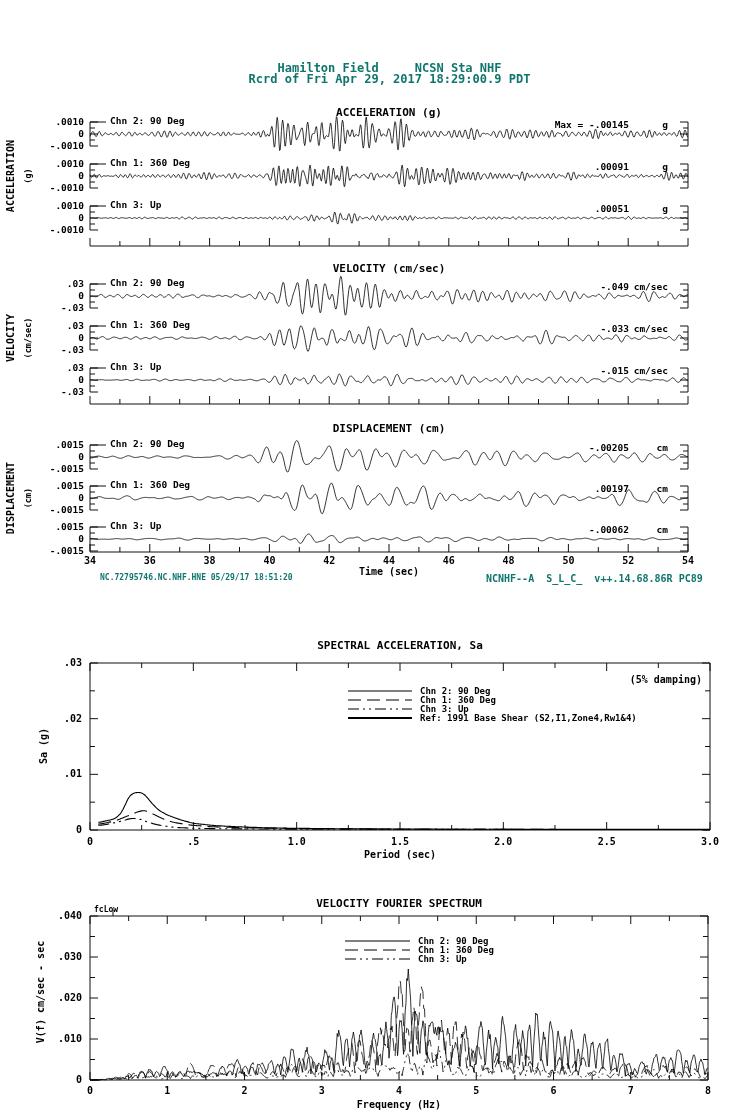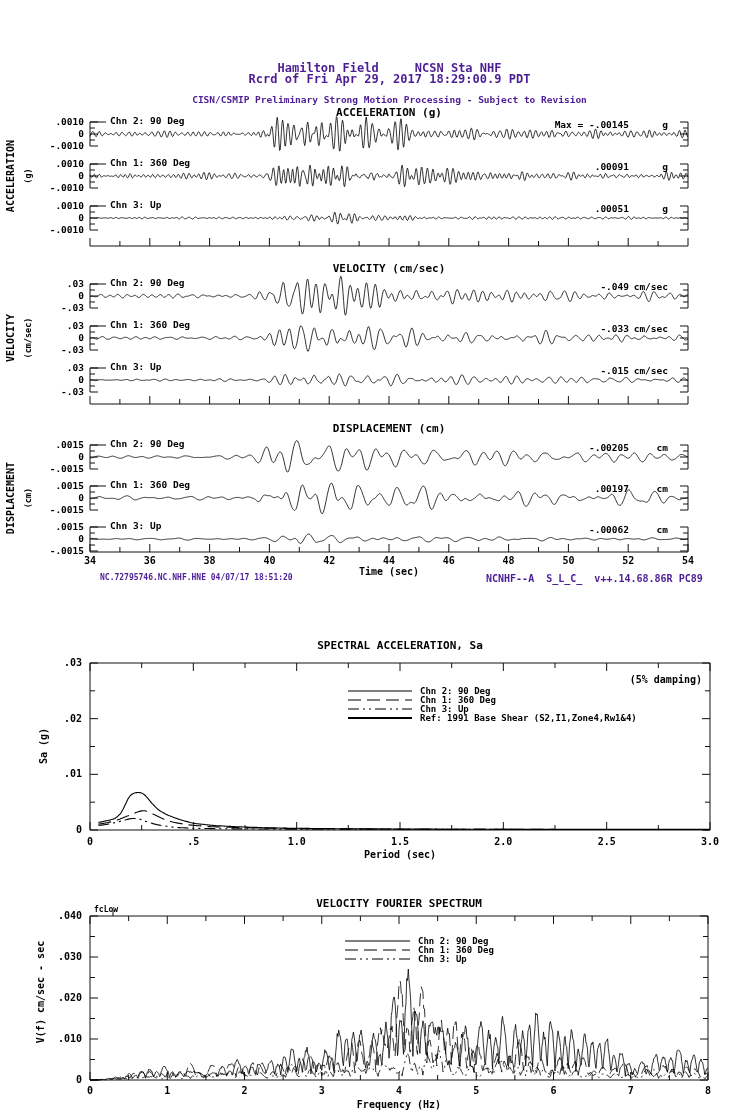--- a/index.html
+++ b/index.html
@@ -1,30 +1,29 @@
 <!DOCTYPE html>
 <html><head>
 <meta charset="utf-8">
 <style>
   html,body{margin:0;padding:0;background:#fff;}
   .page{position:relative;width:739px;height:1115px;background:#ffffff;overflow:hidden;
-        font-family:"DejaVu Sans Mono",monospace;color:#4c1d95;}
+        font-family:"DejaVu Sans Mono",monospace;color:#0f766e;}
   .abs{position:absolute;white-space:pre;font-weight:bold;line-height:1;}
   .center{text-align:center;}
   svg{position:absolute;left:0;top:0;}
   svg text{font-family:"DejaVu Sans Mono",monospace;font-weight:bold;fill:#000;}
 </style>
 </head>
 <body>
 
 <div class="page">
 
   <div class="abs center" style="left:40px;top:62px;width:699px;font-size:12px">Hamilton Field     NCSN Sta NHF</div>
   <div class="abs center" style="left:40px;top:73px;width:699px;font-size:12px">Rcrd of Fri Apr 29, 2017 18:29:00.9 PDT</div>
-  <div class="abs center" style="left:40px;top:95px;width:699px;font-size:9.5px">CISN/CSMIP Preliminary Strong Motion Processing - Subject to Revision</div>
 
   <svg id="plot-canvas" width="739" height="1115" viewBox="0 0 739 1115">
       <text x="389" y="116" font-size="11px" text-anchor="middle">ACCELERATION (g)</text>
       <text x="14" y="176" font-size="10px" text-anchor="middle" transform="rotate(-90 14 176)">ACCELERATION</text>
       <text x="31" y="176" font-size="8.5px" text-anchor="middle" transform="rotate(-90 31 176)">(g)</text>
       <line x1="90" y1="122" x2="90" y2="146" stroke="#111" stroke-width="1"></line>
       <line x1="90" y1="122" x2="98" y2="122" stroke="#111" stroke-width="1"></line>
       <line x1="90" y1="128" x2="95" y2="128" stroke="#111" stroke-width="1"></line>
       <line x1="90" y1="134" x2="98" y2="134" stroke="#111" stroke-width="1"></line>
       <line x1="90" y1="140" x2="95" y2="140" stroke="#111" stroke-width="1"></line>
@@ -436,16 +435,16 @@
       <text x="418" y="944" font-size="9px" text-anchor="start">Chn 2: 90 Deg</text>
       <line x1="345" y1="950" x2="410" y2="950" stroke="#000" stroke-width="1" stroke-dasharray="13,6"></line>
       <text x="418" y="953" font-size="9px" text-anchor="start">Chn 1: 360 Deg</text>
       <line x1="345" y1="959" x2="410" y2="959" stroke="#000" stroke-width="1" stroke-dasharray="11,4,2,4,2,4"></line>
       <text x="418" y="962" font-size="9px" text-anchor="start">Chn 3: Up</text>
       <polyline points="90.0,1080.0 90.8,1080.0 91.5,1080.0 92.3,1080.0 93.1,1080.0 93.9,1079.9 94.6,1079.9 95.4,1079.9 96.2,1079.8 97.0,1079.8 97.7,1079.9 98.5,1079.9 99.3,1079.8 100.0,1079.6 100.8,1079.5 101.6,1079.5 102.4,1079.3 103.1,1079.5 103.9,1079.6 104.7,1079.7 105.5,1079.5 106.2,1079.2 107.0,1078.8 107.8,1078.7 108.5,1078.4 109.3,1078.4 110.1,1078.5 110.9,1078.8 111.6,1079.2 112.4,1079.3 113.2,1078.7 113.9,1078.2 114.7,1077.5 115.5,1077.2 116.3,1077.3 117.0,1077.5 117.8,1077.7 118.6,1078.2 119.4,1078.7 120.1,1079.0 120.9,1078.1 121.7,1077.9 122.4,1077.6 123.2,1077.5 124.0,1078.1 124.8,1078.8 125.5,1077.3 126.3,1076.6 127.1,1075.6 127.9,1074.5 128.6,1073.6 129.4,1073.6 130.2,1074.4 130.9,1074.9 131.7,1076.6 132.5,1077.9 133.3,1077.6 134.0,1076.2 134.8,1075.7 135.6,1075.5 136.3,1075.2 137.1,1076.4 137.9,1078.1 138.7,1076.9 139.4,1074.5 140.2,1073.7 141.0,1072.1 141.8,1072.4 142.5,1072.0 143.3,1072.2 144.1,1073.8 144.8,1075.1 145.6,1078.2 146.4,1075.1 147.2,1072.4 147.9,1072.0 148.7,1069.2 149.5,1070.0 150.3,1069.6 151.0,1071.3 151.8,1071.2 152.6,1073.7 153.3,1076.6 154.1,1076.1 154.9,1074.1 155.7,1072.1 156.4,1071.5 157.2,1072.1 158.0,1072.7 158.8,1073.4 159.5,1076.5 160.3,1076.0 161.1,1072.0 161.8,1070.4 162.6,1067.7 163.4,1066.6 164.2,1066.8 164.9,1066.2 165.7,1068.3 166.5,1069.4 167.3,1071.0 168.0,1072.0 168.8,1074.8 169.6,1076.8 170.3,1074.8 171.1,1072.9 171.9,1072.3 172.7,1071.7 173.4,1073.1 174.2,1073.7 175.0,1074.8 175.7,1077.2 176.5,1075.7 177.3,1074.4 178.1,1073.2 178.8,1072.1 179.6,1071.6 180.4,1072.8 181.2,1072.8 181.9,1074.1 182.7,1075.4 183.5,1076.6 184.2,1075.1 185.0,1074.5 185.8,1073.7 186.6,1072.0 187.3,1071.7 188.1,1071.3 188.9,1071.1 189.7,1072.5 190.4,1071.6 191.2,1072.5 192.0,1071.8 192.7,1072.5 193.5,1071.4 194.3,1071.3 195.1,1072.8 195.8,1072.1 196.6,1072.7 197.4,1072.8 198.2,1072.0 198.9,1073.1 199.7,1073.1 200.5,1073.2 201.2,1073.8 202.0,1074.0 202.8,1075.0 203.6,1075.4 204.3,1076.1 205.1,1076.6 205.9,1077.1 206.6,1076.7 207.4,1076.8 208.2,1075.8 209.0,1075.5 209.7,1074.9 210.5,1073.8 211.3,1073.8 212.1,1073.2 212.8,1072.5 213.6,1072.9 214.4,1073.1 215.1,1073.0 215.9,1074.1 216.7,1076.4 217.5,1075.5 218.2,1074.1 219.0,1071.6 219.8,1069.2 220.6,1067.9 221.3,1068.4 222.1,1066.0 222.9,1067.1 223.6,1067.2 224.4,1068.6 225.2,1071.6 226.0,1073.0 226.7,1076.1 227.5,1074.0 228.3,1072.0 229.1,1071.1 229.8,1070.9 230.6,1071.2 231.4,1072.4 232.1,1075.1 232.9,1073.9 233.7,1069.4 234.5,1067.3 235.2,1062.9 236.0,1062.4 236.8,1059.9 237.5,1059.5 238.3,1061.6 239.1,1064.1 239.9,1064.5 240.6,1068.4 241.4,1073.6 242.2,1073.4 243.0,1068.7 243.7,1067.9 244.5,1066.6 245.3,1065.9 246.0,1066.8 246.8,1068.0 247.6,1069.2 248.4,1073.7 249.1,1074.3 249.9,1070.1 250.7,1068.3 251.5,1067.1 252.2,1067.4 253.0,1067.4 253.8,1070.6 254.5,1072.6 255.3,1074.0 256.1,1070.5 256.9,1068.8 257.6,1064.3 258.4,1064.7 259.2,1064.6 260.0,1064.5 260.7,1066.7 261.5,1067.6 262.3,1069.5 263.0,1071.4 263.8,1072.2 264.6,1073.4 265.4,1073.5 266.1,1071.5 266.9,1070.1 267.7,1068.9 268.4,1064.2 269.2,1063.5 270.0,1062.3 270.8,1061.7 271.5,1060.5 272.3,1062.4 273.1,1065.3 273.9,1070.4 274.6,1074.0 275.4,1072.0 276.2,1066.6 276.9,1066.7 277.7,1064.0 278.5,1064.8 279.3,1066.2 280.0,1070.5 280.8,1075.0 281.6,1068.3 282.4,1064.8 283.1,1058.9 283.9,1056.7 284.7,1057.0 285.4,1058.0 286.2,1061.8 287.0,1066.4 287.8,1072.5 288.5,1068.4 289.3,1063.1 290.1,1057.1 290.9,1050.0 291.6,1048.8 292.4,1050.1 293.2,1049.7 293.9,1054.6 294.7,1060.1 295.5,1065.4 296.3,1072.0 297.0,1070.1 297.8,1063.9 298.6,1059.3 299.3,1058.1 300.1,1061.9 300.9,1063.7 301.7,1068.5 302.4,1071.9 303.2,1065.3 304.0,1057.8 304.8,1056.3 305.5,1050.6 306.3,1051.7 307.1,1047.2 307.8,1054.1 308.6,1054.5 309.4,1058.9 310.2,1065.6 310.9,1073.9 311.7,1068.3 312.5,1062.2 313.3,1061.5 314.0,1062.0 314.8,1063.8 315.6,1067.8 316.3,1072.0 317.1,1069.4 317.9,1065.3 318.7,1063.0 319.4,1063.7 320.2,1064.4 321.0,1067.8 321.8,1070.4 322.5,1064.0 323.3,1059.2 324.1,1055.7 324.8,1049.7 325.6,1052.5 326.4,1051.7 327.2,1055.0 327.9,1058.5 328.7,1065.3 329.5,1070.1 330.2,1063.0 331.0,1061.0 331.8,1057.7 332.6,1059.3 333.3,1063.2 334.1,1070.7 334.9,1063.3 335.7,1052.8 336.4,1045.6 337.2,1033.5 338.0,1036.6 338.7,1030.1 339.5,1034.5 340.3,1036.5 341.1,1042.4 341.8,1050.8 342.6,1060.9 343.4,1065.7 344.2,1056.1 344.9,1044.1 345.7,1039.7 346.5,1039.2 347.2,1039.1 348.0,1046.7 348.8,1056.5 349.6,1066.8 350.3,1058.1 351.1,1051.3 351.9,1039.0 352.6,1036.9 353.4,1032.0 354.2,1036.7 355.0,1043.6 355.7,1049.9 356.5,1061.7 357.3,1060.7 358.1,1048.5 358.8,1044.2 359.6,1034.8 360.4,1034.3 361.1,1030.0 361.9,1035.6 362.7,1042.3 363.5,1047.3 364.2,1055.6 365.0,1064.1 365.8,1068.2 366.6,1062.2 367.3,1061.1 368.1,1063.1 368.9,1065.4 369.6,1065.1 370.4,1057.7 371.2,1052.0 372.0,1041.4 372.7,1038.1 373.5,1033.1 374.3,1038.6 375.1,1039.4 375.8,1042.8 376.6,1049.5 377.4,1058.0 378.1,1065.3 378.9,1056.4 379.7,1054.9 380.5,1054.2 381.2,1061.4 382.0,1064.9 382.8,1052.4 383.6,1046.4 384.3,1039.7 385.1,1030.7 385.9,1021.9 386.6,1028.5 387.4,1035.7 388.2,1041.1 389.0,1058.2 389.7,1049.9 390.5,1038.1 391.3,1015.3 392.0,1011.5 392.8,1002.5 393.6,997.4 394.4,997.1 395.1,1003.9 395.9,1015.9 396.7,1037.1 397.5,1055.7 398.2,1049.3 399.0,1029.8 399.8,1020.4 400.5,1021.6 401.3,1020.6 402.1,1029.1 402.9,1046.4 403.6,1054.3 404.4,1032.4 405.2,1011.0 406.0,1002.8 406.7,978.6 407.5,980.5 408.3,969.0 409.0,980.0 409.8,988.6 410.6,999.0 411.4,1020.9 412.1,1034.5 412.9,1056.4 413.7,1033.7 414.4,1022.7 415.2,1011.2 416.0,1014.5 416.8,1014.6 417.5,1020.7 418.3,1036.4 419.1,1047.8 419.9,1053.4 420.6,1040.1 421.4,1029.3 422.2,1027.4 422.9,1020.8 423.7,1023.0 424.5,1035.1 425.3,1043.0 426.0,1054.5 426.8,1054.3 427.6,1043.1 428.4,1032.2 429.1,1025.0 429.9,1026.3 430.7,1023.1 431.4,1022.8 432.2,1021.8 433.0,1023.3 433.8,1032.7 434.5,1033.7 435.3,1027.3 436.1,1032.7 436.9,1035.3 437.6,1027.5 438.4,1026.7 439.2,1033.8 439.9,1027.3 440.7,1031.6 441.5,1031.6 442.3,1031.3 443.0,1030.7 443.8,1038.4 444.6,1045.4 445.4,1047.2 446.1,1057.2 446.9,1060.9 447.7,1065.1 448.4,1062.1 449.2,1060.5 450.0,1064.5 450.8,1062.8 451.5,1058.1 452.3,1054.0 453.1,1050.1 453.8,1048.5 454.6,1047.7 455.4,1042.3 456.2,1044.6 456.9,1045.8 457.7,1050.1 458.5,1055.1 459.3,1061.0 460.0,1066.6 460.8,1054.8 461.6,1050.5 462.3,1040.4 463.1,1035.6 463.9,1034.2 464.7,1032.8 465.4,1025.8 466.2,1028.4 467.0,1038.6 467.8,1037.9 468.5,1050.2 469.3,1054.2 470.1,1066.4 470.8,1060.7 471.6,1053.1 472.4,1052.5 473.2,1050.6 473.9,1053.0 474.7,1054.2 475.5,1064.9 476.3,1063.9 477.0,1053.1 477.8,1041.1 478.6,1034.1 479.3,1027.0 480.1,1027.0 480.9,1021.5 481.7,1025.6 482.4,1028.9 483.2,1041.8 484.0,1051.4 484.7,1062.3 485.5,1064.2 486.3,1051.9 487.1,1044.4 487.8,1036.9 488.6,1030.0 489.4,1038.8 490.2,1034.4 490.9,1044.8 491.7,1052.1 492.5,1068.9 493.2,1055.9 494.0,1046.3 494.8,1042.1 495.6,1037.3 496.3,1040.0 497.1,1045.3 497.9,1047.7 498.7,1064.0 499.4,1054.6 500.2,1044.4 501.0,1033.9 501.7,1020.9 502.5,1016.4 503.3,1023.2 504.1,1025.0 504.8,1031.2 505.6,1036.8 506.4,1048.0 507.2,1057.0 507.9,1065.6 508.7,1056.1 509.5,1056.0 510.2,1057.9 511.0,1063.1 511.8,1061.7 512.6,1049.7 513.3,1043.9 514.1,1030.8 514.9,1029.5 515.6,1024.5 516.4,1034.1 517.2,1038.3 518.0,1044.4 518.7,1055.0 519.5,1065.2 520.3,1053.2 521.1,1043.0 521.8,1039.2 522.6,1030.6 523.4,1037.0 524.1,1039.6 524.9,1051.1 525.7,1066.0 526.5,1053.6 527.2,1045.5 528.0,1031.1 528.8,1029.2 529.6,1024.9 530.3,1029.1 531.1,1043.0 531.9,1055.1 532.6,1066.8 533.4,1049.7 534.2,1037.2 535.0,1027.1 535.7,1013.0 536.5,1014.9 537.3,1014.1 538.0,1024.4 538.8,1036.1 539.6,1046.1 540.4,1060.8 541.1,1060.5 541.9,1046.7 542.7,1041.7 543.5,1031.9 544.2,1039.2 545.0,1037.1 545.8,1047.4 546.5,1058.4 547.3,1065.9 548.1,1048.2 548.9,1034.1 549.6,1024.2 550.4,1021.4 551.2,1025.5 552.0,1029.1 552.7,1032.0 553.5,1044.6 554.3,1055.6 555.0,1071.0 555.8,1054.4 556.6,1045.9 557.4,1035.3 558.1,1030.9 558.9,1036.1 559.7,1040.1 560.5,1047.5 561.2,1056.8 562.0,1070.8 562.8,1058.0 563.5,1050.7 564.3,1039.1 565.1,1036.4 565.9,1045.6 566.6,1046.4 567.4,1056.9 568.2,1068.7 569.0,1054.7 569.7,1043.2 570.5,1038.4 571.3,1029.6 572.0,1031.9 572.8,1038.9 573.6,1040.4 574.4,1051.0 575.1,1059.8 575.9,1071.5 576.7,1061.4 577.4,1053.2 578.2,1048.9 579.0,1053.2 579.8,1056.7 580.5,1065.7 581.3,1065.0 582.1,1053.1 582.9,1048.4 583.6,1038.2 584.4,1033.9 585.2,1034.4 585.9,1042.0 586.7,1044.5 587.5,1049.3 588.3,1063.5 589.0,1067.0 589.8,1057.6 590.6,1048.3 591.4,1043.2 592.1,1044.2 592.9,1041.9 593.7,1048.7 594.4,1055.1 595.2,1063.6 596.0,1068.4 596.8,1058.7 597.5,1049.5 598.3,1047.3 599.1,1044.8 599.9,1043.2 600.6,1048.5 601.4,1055.0 602.2,1065.7 602.9,1068.5 603.7,1058.8 604.5,1051.7 605.3,1042.2 606.0,1041.7 606.8,1041.0 607.6,1038.8 608.3,1048.3 609.1,1053.9 609.9,1061.9 610.7,1070.3 611.4,1068.5 612.2,1062.4 613.0,1056.5 613.8,1055.2 614.5,1056.5 615.3,1059.5 616.1,1064.0 616.8,1071.5 617.6,1069.5 618.4,1064.7 619.2,1058.0 619.9,1053.3 620.7,1054.6 621.5,1054.3 622.3,1053.6 623.0,1057.6 623.8,1062.0 624.6,1069.5 625.3,1075.9 626.1,1068.9 626.9,1065.0 627.7,1064.0 628.4,1064.3 629.2,1063.2 630.0,1065.6 630.8,1068.0 631.5,1071.2 632.3,1074.9 633.1,1072.8 633.8,1070.8 634.6,1068.4 635.4,1069.5 636.2,1071.4 636.9,1073.1 637.7,1073.8 638.5,1069.8 639.2,1066.5 640.0,1064.5 640.8,1062.7 641.6,1061.8 642.3,1061.9 643.1,1063.9 643.9,1063.3 644.7,1066.2 645.4,1071.2 646.2,1074.1 647.0,1071.8 647.7,1069.3 648.5,1069.9 649.3,1071.1 650.1,1072.6 650.8,1073.7 651.6,1069.6 652.4,1064.1 653.2,1062.0 653.9,1058.2 654.7,1057.5 655.5,1056.4 656.2,1054.2 657.0,1055.8 657.8,1061.7 658.6,1064.9 659.3,1070.8 660.1,1069.8 660.9,1063.0 661.6,1061.1 662.4,1057.7 663.2,1056.8 664.0,1058.5 664.7,1057.7 665.5,1062.7 666.3,1065.0 667.1,1071.9 667.8,1071.4 668.6,1063.7 669.4,1060.3 670.1,1059.3 670.9,1057.6 671.7,1060.3 672.5,1060.5 673.2,1066.4 674.0,1073.1 674.8,1068.4 675.6,1061.8 676.3,1056.2 677.1,1050.8 677.9,1050.0 678.6,1050.0 679.4,1050.5 680.2,1052.4 681.0,1054.4 681.7,1061.5 682.5,1065.7 683.3,1073.2 684.1,1069.7 684.8,1064.5 685.6,1060.0 686.4,1061.6 687.1,1060.6 687.9,1064.7 688.7,1067.0 689.5,1072.8 690.2,1070.8 691.0,1063.1 691.8,1060.3 692.5,1058.9 693.3,1055.2 694.1,1054.9 694.9,1056.6 695.6,1062.0 696.4,1065.8 697.2,1071.5 698.0,1071.9 698.7,1067.5 699.5,1061.9 700.3,1061.1 701.0,1059.1 701.8,1062.0 702.6,1062.4 703.4,1066.5 704.1,1070.0 704.9,1074.8 705.7,1072.5 706.5,1068.9 707.2,1068.4 708.0,1069.2 " fill="none" stroke="#000" stroke-width="0.8"></polyline>
       <polyline points="90.0,1080.0 90.8,1080.0 91.5,1080.0 92.3,1080.0 93.1,1079.9 93.9,1079.9 94.6,1079.9 95.4,1079.9 96.2,1079.8 97.0,1079.9 97.7,1079.9 98.5,1079.9 99.3,1079.9 100.0,1079.8 100.8,1079.7 101.6,1079.6 102.4,1079.6 103.1,1079.7 103.9,1079.7 104.7,1079.6 105.5,1079.7 106.2,1079.7 107.0,1079.7 107.8,1079.6 108.5,1079.5 109.3,1079.3 110.1,1079.0 110.9,1078.7 111.6,1078.6 112.4,1078.3 113.2,1078.4 113.9,1078.3 114.7,1078.3 115.5,1078.5 116.3,1079.1 117.0,1079.1 117.8,1078.5 118.6,1078.0 119.4,1077.7 120.1,1077.2 120.9,1077.2 121.7,1077.4 122.4,1077.7 123.2,1078.8 124.0,1078.1 124.8,1077.4 125.5,1076.4 126.3,1076.5 127.1,1076.3 127.9,1076.6 128.6,1076.8 129.4,1077.9 130.2,1077.7 130.9,1076.0 131.7,1075.6 132.5,1074.0 133.3,1073.2 134.0,1073.8 134.8,1073.6 135.6,1074.9 136.3,1075.7 137.1,1077.3 137.9,1077.3 138.7,1074.6 139.4,1073.5 140.2,1071.8 141.0,1071.8 141.8,1071.3 142.5,1071.9 143.3,1072.2 144.1,1073.8 144.8,1074.9 145.6,1077.4 146.4,1076.8 147.2,1074.5 147.9,1073.3 148.7,1071.9 149.5,1071.6 150.3,1072.3 151.0,1072.5 151.8,1073.6 152.6,1074.8 153.3,1075.3 154.1,1076.8 154.9,1077.6 155.7,1077.7 156.4,1077.8 157.2,1078.0 158.0,1077.4 158.8,1076.8 159.5,1075.1 160.3,1075.0 161.1,1073.9 161.8,1073.6 162.6,1074.3 163.4,1074.7 164.2,1075.9 164.9,1077.2 165.7,1076.7 166.5,1075.1 167.3,1073.1 168.0,1071.6 168.8,1071.7 169.6,1070.6 170.3,1071.4 171.1,1072.4 171.9,1072.0 172.7,1073.8 173.4,1075.3 174.2,1075.6 175.0,1076.5 175.7,1076.8 176.5,1076.5 177.3,1076.2 178.1,1074.7 178.8,1073.6 179.6,1072.8 180.4,1072.1 181.2,1070.2 181.9,1070.0 182.7,1071.1 183.5,1072.1 184.2,1073.8 185.0,1076.6 185.8,1075.6 186.6,1071.4 187.3,1069.2 188.1,1065.7 188.9,1066.2 189.7,1065.1 190.4,1063.4 191.2,1064.5 192.0,1065.1 192.7,1066.5 193.5,1068.6 194.3,1070.6 195.1,1073.8 195.8,1076.9 196.6,1075.1 197.4,1073.9 198.2,1072.8 198.9,1072.5 199.7,1073.0 200.5,1074.0 201.2,1075.7 202.0,1077.3 202.8,1076.7 203.6,1075.8 204.3,1075.3 205.1,1076.3 205.9,1077.9 206.6,1075.1 207.4,1073.3 208.2,1071.5 209.0,1069.2 209.7,1068.3 210.5,1065.6 211.3,1065.9 212.1,1065.0 212.8,1065.7 213.6,1065.7 214.4,1066.8 215.1,1069.0 215.9,1071.8 216.7,1074.4 217.5,1076.1 218.2,1076.3 219.0,1074.6 219.8,1073.7 220.6,1074.0 221.3,1074.4 222.1,1074.1 222.9,1074.0 223.6,1074.6 224.4,1073.9 225.2,1072.8 226.0,1070.7 226.7,1069.9 227.5,1067.3 228.3,1065.5 229.1,1064.2 229.8,1065.2 230.6,1064.5 231.4,1064.1 232.1,1063.6 232.9,1064.5 233.7,1066.4 234.5,1068.9 235.2,1072.9 236.0,1076.6 236.8,1072.1 237.5,1069.0 238.3,1067.5 239.1,1067.0 239.9,1066.4 240.6,1065.8 241.4,1067.5 242.2,1070.0 243.0,1071.2 243.7,1074.1 244.5,1076.9 245.3,1075.5 246.0,1075.4 246.8,1075.5 247.6,1077.3 248.4,1075.3 249.1,1072.0 249.9,1069.1 250.7,1066.0 251.5,1064.1 252.2,1064.0 253.0,1062.6 253.8,1064.8 254.5,1065.5 255.3,1067.9 256.1,1070.8 256.9,1074.0 257.6,1075.0 258.4,1070.6 259.2,1067.0 260.0,1064.3 260.7,1062.8 261.5,1064.1 262.3,1062.8 263.0,1064.2 263.8,1065.9 264.6,1067.8 265.4,1069.9 266.1,1072.1 266.9,1074.1 267.7,1075.5 268.4,1076.3 269.2,1075.9 270.0,1075.3 270.8,1073.9 271.5,1072.8 272.3,1071.8 273.1,1071.7 273.9,1072.4 274.6,1073.4 275.4,1074.9 276.2,1075.8 276.9,1073.6 277.7,1069.6 278.5,1068.2 279.3,1066.2 280.0,1066.4 280.8,1063.9 281.6,1066.7 282.4,1067.2 283.1,1069.6 283.9,1071.6 284.7,1075.8 285.4,1073.7 286.2,1069.3 287.0,1067.8 287.8,1067.0 288.5,1066.8 289.3,1068.6 290.1,1070.3 290.9,1074.0 291.6,1074.5 292.4,1071.4 293.2,1068.9 293.9,1067.5 294.7,1066.4 295.5,1065.8 296.3,1067.7 297.0,1071.2 297.8,1075.7 298.6,1071.3 299.3,1066.3 300.1,1063.1 300.9,1061.0 301.7,1057.4 302.4,1058.7 303.2,1061.3 304.0,1061.4 304.8,1065.9 305.5,1073.1 306.3,1071.1 307.1,1064.4 307.8,1059.3 308.6,1057.0 309.4,1055.5 310.2,1053.8 310.9,1057.0 311.7,1058.1 312.5,1060.1 313.3,1064.9 314.0,1069.2 314.8,1075.2 315.6,1070.8 316.3,1066.8 317.1,1065.0 317.9,1065.1 318.7,1067.1 319.4,1067.8 320.2,1070.0 321.0,1072.3 321.8,1075.8 322.5,1073.2 323.3,1073.7 324.1,1074.6 324.8,1072.9 325.6,1069.8 326.4,1065.9 327.2,1061.6 327.9,1059.4 328.7,1056.2 329.5,1055.8 330.2,1058.3 331.0,1058.7 331.8,1058.1 332.6,1063.3 333.3,1068.1 334.1,1072.6 334.9,1070.6 335.7,1066.5 336.4,1063.9 337.2,1064.5 338.0,1062.5 338.7,1063.8 339.5,1067.2 340.3,1070.5 341.1,1074.8 341.8,1071.8 342.6,1069.5 343.4,1070.1 344.2,1072.9 344.9,1071.6 345.7,1065.7 346.5,1059.6 347.2,1054.9 348.0,1052.7 348.8,1048.2 349.6,1046.2 350.3,1044.9 351.1,1043.6 351.9,1042.9 352.6,1047.6 353.4,1055.1 354.2,1065.5 355.0,1073.0 355.7,1062.7 356.5,1053.2 357.3,1050.0 358.1,1042.3 358.8,1042.1 359.6,1040.1 360.4,1042.2 361.1,1048.6 361.9,1053.8 362.7,1055.7 363.5,1062.4 364.2,1066.4 365.0,1071.0 365.8,1073.4 366.6,1071.6 367.3,1068.2 368.1,1063.4 368.9,1057.5 369.6,1054.7 370.4,1046.1 371.2,1043.2 372.0,1039.9 372.7,1046.2 373.5,1049.2 374.3,1054.0 375.1,1059.8 375.8,1071.7 376.6,1059.6 377.4,1045.5 378.1,1040.1 378.9,1031.7 379.7,1032.5 380.5,1027.8 381.2,1034.4 382.0,1029.5 382.8,1032.3 383.6,1040.0 384.3,1045.0 385.1,1044.0 385.9,1047.6 386.6,1049.8 387.4,1048.3 388.2,1040.0 389.0,1038.6 389.7,1030.6 390.5,1028.2 391.3,1029.9 392.0,1026.1 392.8,1037.4 393.6,1044.9 394.4,1054.6 395.1,1056.5 395.9,1040.8 396.7,1018.4 397.5,1010.7 398.2,1001.3 399.0,983.8 399.8,980.7 400.5,982.0 401.3,993.6 402.1,990.8 402.9,1011.0 403.6,1025.9 404.4,1051.5 405.2,1049.4 406.0,1034.7 406.7,1028.2 407.5,1028.9 408.3,1029.7 409.0,1035.9 409.8,1051.9 410.6,1051.4 411.4,1029.8 412.1,1021.1 412.9,1016.6 413.7,1006.8 414.4,1010.5 415.2,1021.5 416.0,1026.4 416.8,1050.7 417.5,1054.4 418.3,1026.1 419.1,1018.0 419.9,1001.8 420.6,992.7 421.4,986.8 422.2,989.9 422.9,991.5 423.7,1008.5 424.5,1008.8 425.3,1025.6 426.0,1045.6 426.8,1063.0 427.6,1052.3 428.4,1042.0 429.1,1040.4 429.9,1040.0 430.7,1044.3 431.4,1047.7 432.2,1057.2 433.0,1062.8 433.8,1059.1 434.5,1054.6 435.3,1054.9 436.1,1056.5 436.9,1066.0 437.6,1053.8 438.4,1047.9 439.2,1032.7 439.9,1026.7 440.7,1023.3 441.5,1020.2 442.3,1030.7 443.0,1030.7 443.8,1040.4 444.6,1054.0 445.4,1055.2 446.1,1042.4 446.9,1034.1 447.7,1028.2 448.4,1033.5 449.2,1030.1 450.0,1043.7 450.8,1050.1 451.5,1064.5 452.3,1048.7 453.1,1034.6 453.8,1024.2 454.6,1026.6 455.4,1021.9 456.2,1021.8 456.9,1032.8 457.7,1045.3 458.5,1054.0 459.3,1065.9 460.0,1052.1 460.8,1042.5 461.6,1034.0 462.3,1037.0 463.1,1032.0 463.9,1036.6 464.7,1040.3 465.4,1050.1 466.2,1062.5 467.0,1068.3 467.8,1055.9 468.5,1054.2 469.3,1047.5 470.1,1046.0 470.8,1045.4 471.6,1049.3 472.4,1054.3 473.2,1060.8 473.9,1072.3 474.7,1061.0 475.5,1053.2 476.3,1047.8 477.0,1045.4 477.8,1043.2 478.6,1045.0 479.3,1051.5 480.1,1055.5 480.9,1056.0 481.7,1065.2 482.4,1069.8 483.2,1069.6 484.0,1066.0 484.7,1063.8 485.5,1064.8 486.3,1064.2 487.1,1067.3 487.8,1069.0 488.6,1072.8 489.4,1072.5 490.2,1071.5 490.9,1071.3 491.7,1072.5 492.5,1072.8 493.2,1069.2 494.0,1065.5 494.8,1060.8 495.6,1059.0 496.3,1055.8 497.1,1053.2 497.9,1056.3 498.7,1056.0 499.4,1059.1 500.2,1065.5 501.0,1068.4 501.7,1072.1 502.5,1068.0 503.3,1063.9 504.1,1061.0 504.8,1062.4 505.6,1064.1 506.4,1065.9 507.2,1071.4 507.9,1069.7 508.7,1064.4 509.5,1060.3 510.2,1055.8 511.0,1058.6 511.8,1057.5 512.6,1062.4 513.3,1065.2 514.1,1073.3 514.9,1064.6 515.6,1056.7 516.4,1049.0 517.2,1046.9 518.0,1042.3 518.7,1044.1 519.5,1038.4 520.3,1046.6 521.1,1047.3 521.8,1053.0 522.6,1061.0 523.4,1070.1 524.1,1066.4 524.9,1058.9 525.7,1055.2 526.5,1057.0 527.2,1056.5 528.0,1057.6 528.8,1056.7 529.6,1064.1 530.3,1068.2 531.1,1072.5 531.9,1071.1 532.6,1066.6 533.4,1065.7 534.2,1067.7 535.0,1068.3 535.7,1070.8 536.5,1072.6 537.3,1068.7 538.0,1063.7 538.8,1061.3 539.6,1061.9 540.4,1059.0 541.1,1059.4 541.9,1059.7 542.7,1062.7 543.5,1065.7 544.2,1068.2 545.0,1071.5 545.8,1074.1 546.5,1074.0 547.3,1073.3 548.1,1072.8 548.9,1074.1 549.6,1074.3 550.4,1071.6 551.2,1070.2 552.0,1070.5 552.7,1070.3 553.5,1071.8 554.3,1073.4 555.0,1073.0 555.8,1069.3 556.6,1066.2 557.4,1064.3 558.1,1059.9 558.9,1059.8 559.7,1057.3 560.5,1060.4 561.2,1061.8 562.0,1063.3 562.8,1064.4 563.5,1069.7 564.3,1074.4 565.1,1072.0 565.9,1067.4 566.6,1065.4 567.4,1063.3 568.2,1065.8 569.0,1065.3 569.7,1069.7 570.5,1072.3 571.3,1073.3 572.0,1068.9 572.8,1066.1 573.6,1064.6 574.4,1063.4 575.1,1061.2 575.9,1063.6 576.7,1066.9 577.4,1069.9 578.2,1075.3 579.0,1070.7 579.8,1067.2 580.5,1062.8 581.3,1059.0 582.1,1058.5 582.9,1058.5 583.6,1057.6 584.4,1060.2 585.2,1061.4 585.9,1065.5 586.7,1068.0 587.5,1071.5 588.3,1074.5 589.0,1074.3 589.8,1072.7 590.6,1072.5 591.4,1073.1 592.1,1074.1 592.9,1074.6 593.7,1075.8 594.4,1074.6 595.2,1074.3 596.0,1074.1 596.8,1074.1 597.5,1075.9 598.3,1075.2 599.1,1072.8 599.9,1070.5 600.6,1070.2 601.4,1067.7 602.2,1068.3 602.9,1067.9 603.7,1067.3 604.5,1068.7 605.3,1069.6 606.0,1070.3 606.8,1071.8 607.6,1072.4 608.3,1074.1 609.1,1074.2 609.9,1073.8 610.7,1072.3 611.4,1071.2 612.2,1069.8 613.0,1069.6 613.8,1069.5 614.5,1068.1 615.3,1068.4 616.1,1069.0 616.8,1070.3 617.6,1073.5 618.4,1077.1 619.2,1073.5 619.9,1069.1 620.7,1067.2 621.5,1066.3 622.3,1065.4 623.0,1061.9 623.8,1064.4 624.6,1063.5 625.3,1064.8 626.1,1066.4 626.9,1067.8 627.7,1071.4 628.4,1074.0 629.2,1077.4 630.0,1074.3 630.8,1072.8 631.5,1073.2 632.3,1073.0 633.1,1072.5 633.8,1074.2 634.6,1075.3 635.4,1077.2 636.2,1075.4 636.9,1074.5 637.7,1073.9 638.5,1074.0 639.2,1074.3 640.0,1075.5 640.8,1075.9 641.6,1074.2 642.3,1071.7 643.1,1070.0 643.9,1068.5 644.7,1066.8 645.4,1066.5 646.2,1066.7 647.0,1065.4 647.7,1068.1 648.5,1068.5 649.3,1070.6 650.1,1071.6 650.8,1073.1 651.6,1074.4 652.4,1075.4 653.2,1076.4 653.9,1076.4 654.7,1075.6 655.5,1075.2 656.2,1074.0 657.0,1073.6 657.8,1073.2 658.6,1072.5 659.3,1070.7 660.1,1070.4 660.9,1068.7 661.6,1068.4 662.4,1067.9 663.2,1065.4 664.0,1066.5 664.7,1067.5 665.5,1066.1 666.3,1069.6 667.1,1069.9 667.8,1072.5 668.6,1075.9 669.4,1074.4 670.1,1071.6 670.9,1071.2 671.7,1069.0 672.5,1070.1 673.2,1068.9 674.0,1071.0 674.8,1072.5 675.6,1074.9 676.3,1076.9 677.1,1074.9 677.9,1073.1 678.6,1072.0 679.4,1071.9 680.2,1073.0 681.0,1072.7 681.7,1074.9 682.5,1076.2 683.3,1073.9 684.1,1071.9 684.8,1069.4 685.6,1067.9 686.4,1066.9 687.1,1067.1 687.9,1067.7 688.7,1070.2 689.5,1071.0 690.2,1073.4 691.0,1076.0 691.8,1075.1 692.5,1073.4 693.3,1070.5 694.1,1069.3 694.9,1068.7 695.6,1070.1 696.4,1070.8 697.2,1071.8 698.0,1071.3 698.7,1073.3 699.5,1075.0 700.3,1077.2 701.0,1075.7 701.8,1074.5 702.6,1073.6 703.4,1074.2 704.1,1072.9 704.9,1073.7 705.7,1073.4 706.5,1073.7 707.2,1074.2 708.0,1074.1 " fill="none" stroke="#000" stroke-width="0.8" stroke-dasharray="13,6"></polyline>
       <polyline points="90.0,1080.0 90.8,1080.0 91.5,1080.0 92.3,1080.0 93.1,1080.0 93.9,1080.0 94.6,1080.0 95.4,1080.0 96.2,1080.0 97.0,1080.0 97.7,1079.9 98.5,1080.0 99.3,1079.9 100.0,1079.9 100.8,1079.8 101.6,1079.8 102.4,1079.7 103.1,1079.6 103.9,1079.7 104.7,1079.6 105.5,1079.7 106.2,1079.7 107.0,1079.7 107.8,1079.8 108.5,1079.8 109.3,1079.8 110.1,1079.7 110.9,1079.5 111.6,1079.3 112.4,1079.2 113.2,1079.0 113.9,1078.9 114.7,1078.8 115.5,1078.5 116.3,1078.7 117.0,1078.7 117.8,1078.8 118.6,1079.0 119.4,1079.3 120.1,1079.4 120.9,1079.0 121.7,1078.8 122.4,1078.3 123.2,1078.2 124.0,1078.5 124.8,1078.2 125.5,1078.5 126.3,1078.7 127.1,1079.0 127.9,1079.3 128.6,1079.0 129.4,1078.7 130.2,1078.5 130.9,1078.3 131.7,1078.3 132.5,1078.3 133.3,1078.2 134.0,1077.8 134.8,1077.8 135.6,1077.9 136.3,1077.7 137.1,1077.7 137.9,1077.8 138.7,1078.1 139.4,1078.4 140.2,1079.1 141.0,1078.8 141.8,1078.3 142.5,1077.8 143.3,1077.7 144.1,1077.2 144.8,1076.7 145.6,1076.9 146.4,1076.7 147.2,1077.0 147.9,1077.1 148.7,1076.8 149.5,1077.1 150.3,1076.6 151.0,1076.5 151.8,1076.8 152.6,1076.6 153.3,1076.1 154.1,1076.4 154.9,1076.4 155.7,1076.3 156.4,1076.3 157.2,1076.6 158.0,1077.2 158.8,1077.9 159.5,1078.2 160.3,1078.5 161.1,1078.9 161.8,1078.9 162.6,1078.6 163.4,1078.3 164.2,1077.6 164.9,1077.1 165.7,1076.6 166.5,1076.2 167.3,1076.4 168.0,1076.8 168.8,1077.2 169.6,1078.1 170.3,1078.5 171.1,1077.1 171.9,1075.5 172.7,1075.3 173.4,1073.6 174.2,1073.0 175.0,1072.6 175.7,1073.1 176.5,1073.5 177.3,1074.7 178.1,1074.7 178.8,1076.2 179.6,1077.1 180.4,1077.7 181.2,1078.4 181.9,1078.7 182.7,1078.4 183.5,1077.7 184.2,1077.1 185.0,1076.5 185.8,1075.7 186.6,1076.0 187.3,1076.1 188.1,1076.2 188.9,1076.8 189.7,1077.4 190.4,1078.6 191.2,1077.2 192.0,1076.4 192.7,1075.9 193.5,1076.2 194.3,1076.3 195.1,1077.5 195.8,1078.4 196.6,1076.8 197.4,1075.6 198.2,1074.1 198.9,1072.9 199.7,1072.5 200.5,1073.7 201.2,1073.2 202.0,1074.7 202.8,1075.7 203.6,1077.7 204.3,1077.4 205.1,1075.7 205.9,1074.8 206.6,1074.6 207.4,1073.9 208.2,1074.2 209.0,1074.6 209.7,1076.0 210.5,1077.1 211.3,1078.6 212.1,1077.2 212.8,1076.7 213.6,1077.0 214.4,1077.4 215.1,1078.3 215.9,1077.2 216.7,1076.2 217.5,1074.4 218.2,1074.2 219.0,1072.8 219.8,1072.3 220.6,1073.0 221.3,1073.3 222.1,1073.7 222.9,1073.5 223.6,1074.3 224.4,1074.0 225.2,1074.8 226.0,1074.6 226.7,1074.6 227.5,1073.2 228.3,1073.1 229.1,1071.9 229.8,1071.6 230.6,1072.1 231.4,1072.6 232.1,1072.5 232.9,1073.6 233.7,1074.4 234.5,1075.6 235.2,1077.8 236.0,1076.9 236.8,1075.4 237.5,1073.4 238.3,1073.3 239.1,1072.8 239.9,1071.3 240.6,1072.5 241.4,1071.9 242.2,1073.2 243.0,1072.9 243.7,1074.2 244.5,1074.3 245.3,1074.5 246.0,1074.9 246.8,1075.2 247.6,1075.2 248.4,1075.4 249.1,1075.5 249.9,1075.1 250.7,1075.4 251.5,1075.4 252.2,1075.5 253.0,1075.7 253.8,1075.7 254.5,1074.9 255.3,1075.1 256.1,1073.9 256.9,1074.1 257.6,1073.2 258.4,1073.5 259.2,1073.0 260.0,1072.7 260.7,1072.8 261.5,1073.2 262.3,1074.5 263.0,1075.0 263.8,1075.7 264.6,1076.5 265.4,1076.9 266.1,1077.9 266.9,1077.9 267.7,1077.9 268.4,1077.6 269.2,1077.1 270.0,1076.6 270.8,1076.0 271.5,1076.1 272.3,1075.9 273.1,1076.1 273.9,1076.1 274.6,1077.0 275.4,1078.1 276.2,1077.2 276.9,1077.1 277.7,1076.8 278.5,1076.5 279.3,1077.3 280.0,1078.0 280.8,1076.4 281.6,1076.0 282.4,1075.0 283.1,1074.6 283.9,1074.9 284.7,1076.0 285.4,1077.3 286.2,1075.1 287.0,1073.0 287.8,1070.1 288.5,1068.1 289.3,1067.9 290.1,1065.2 290.9,1065.3 291.6,1064.5 292.4,1065.4 293.2,1066.4 293.9,1068.2 294.7,1068.8 295.5,1070.8 296.3,1073.5 297.0,1074.9 297.8,1076.2 298.6,1076.5 299.3,1076.6 300.1,1075.5 300.9,1073.9 301.7,1072.5 302.4,1072.1 303.2,1071.7 304.0,1072.6 304.8,1072.7 305.5,1074.5 306.3,1077.0 307.1,1075.5 307.8,1074.2 308.6,1071.4 309.4,1070.2 310.2,1069.4 310.9,1069.6 311.7,1070.7 312.5,1071.9 313.3,1073.9 314.0,1075.8 314.8,1077.6 315.6,1075.9 316.3,1076.3 317.1,1076.9 317.9,1076.6 318.7,1073.4 319.4,1072.0 320.2,1068.9 321.0,1066.3 321.8,1065.9 322.5,1064.6 323.3,1065.9 324.1,1064.9 324.8,1066.3 325.6,1070.0 326.4,1071.4 327.2,1074.8 327.9,1076.9 328.7,1073.8 329.5,1073.5 330.2,1071.6 331.0,1073.1 331.8,1074.0 332.6,1075.5 333.3,1076.7 334.1,1073.5 334.9,1072.0 335.7,1071.0 336.4,1071.2 337.2,1071.1 338.0,1070.0 338.7,1072.1 339.5,1072.4 340.3,1073.5 341.1,1075.0 341.8,1074.9 342.6,1074.9 343.4,1074.8 344.2,1073.6 344.9,1073.6 345.7,1071.6 346.5,1070.5 347.2,1071.3 348.0,1070.6 348.8,1072.0 349.6,1074.0 350.3,1076.3 351.1,1074.7 351.9,1072.3 352.6,1069.8 353.4,1067.1 354.2,1066.2 355.0,1065.5 355.7,1064.8 356.5,1064.8 357.3,1066.6 358.1,1067.6 358.8,1068.6 359.6,1069.4 360.4,1069.9 361.1,1071.2 361.9,1071.3 362.7,1070.8 363.5,1070.8 364.2,1069.5 365.0,1070.0 365.8,1068.6 366.6,1069.4 367.3,1069.0 368.1,1069.1 368.9,1069.1 369.6,1067.8 370.4,1067.3 371.2,1067.5 372.0,1068.1 372.7,1067.8 373.5,1069.8 374.3,1069.4 375.1,1070.7 375.8,1071.8 376.6,1072.8 377.4,1074.4 378.1,1076.4 378.9,1072.5 379.7,1071.0 380.5,1069.1 381.2,1065.2 382.0,1064.2 382.8,1065.1 383.6,1065.0 384.3,1065.1 385.1,1065.2 385.9,1066.5 386.6,1066.3 387.4,1066.1 388.2,1068.4 389.0,1068.1 389.7,1070.1 390.5,1070.0 391.3,1068.0 392.0,1068.7 392.8,1068.0 393.6,1067.5 394.4,1068.9 395.1,1068.2 395.9,1070.5 396.7,1071.8 397.5,1075.2 398.2,1074.6 399.0,1072.9 399.8,1071.1 400.5,1070.8 401.3,1072.2 402.1,1075.8 402.9,1071.0 403.6,1068.3 404.4,1063.5 405.2,1060.9 406.0,1058.7 406.7,1053.3 407.5,1052.8 408.3,1055.5 409.0,1056.3 409.8,1062.9 410.6,1066.1 411.4,1070.5 412.1,1072.4 412.9,1068.0 413.7,1065.3 414.4,1063.2 415.2,1064.5 416.0,1068.2 416.8,1069.6 417.5,1075.1 418.3,1070.1 419.1,1068.1 419.9,1066.0 420.6,1066.4 421.4,1067.0 422.2,1070.6 422.9,1075.1 423.7,1068.9 424.5,1063.9 425.3,1059.6 426.0,1058.1 426.8,1054.0 427.6,1054.9 428.4,1058.4 429.1,1058.6 429.9,1061.6 430.7,1064.0 431.4,1067.6 432.2,1068.8 433.0,1069.3 433.8,1065.5 434.5,1063.8 435.3,1059.4 436.1,1059.4 436.9,1054.2 437.6,1055.1 438.4,1049.9 439.2,1050.5 439.9,1051.9 440.7,1058.4 441.5,1059.2 442.3,1064.2 443.0,1072.0 443.8,1070.8 444.6,1067.4 445.4,1061.8 446.1,1060.3 446.9,1059.0 447.7,1061.1 448.4,1061.6 449.2,1065.1 450.0,1068.0 450.8,1071.2 451.5,1075.1 452.3,1074.6 453.1,1074.3 453.8,1074.1 454.6,1075.7 455.4,1073.5 456.2,1072.0 456.9,1069.7 457.7,1067.1 458.5,1068.3 459.3,1067.6 460.0,1068.6 460.8,1069.7 461.6,1071.6 462.3,1072.8 463.1,1074.8 463.9,1076.4 464.7,1076.5 465.4,1076.2 466.2,1074.4 467.0,1072.5 467.8,1070.2 468.5,1070.0 469.3,1068.1 470.1,1065.3 470.8,1065.2 471.6,1066.8 472.4,1066.0 473.2,1068.9 473.9,1070.8 474.7,1072.2 475.5,1074.0 476.3,1076.8 477.0,1075.7 477.8,1074.4 478.6,1074.3 479.3,1075.3 480.1,1076.3 480.9,1075.3 481.7,1073.0 482.4,1071.3 483.2,1069.9 484.0,1069.6 484.7,1069.2 485.5,1068.7 486.3,1067.8 487.1,1069.3 487.8,1067.7 488.6,1068.6 489.4,1070.0 490.2,1071.3 490.9,1071.3 491.7,1072.4 492.5,1075.5 493.2,1074.4 494.0,1072.3 494.8,1068.0 495.6,1065.5 496.3,1064.0 497.1,1062.0 497.9,1059.0 498.7,1058.9 499.4,1057.7 500.2,1059.5 501.0,1062.0 501.7,1061.3 502.5,1061.8 503.3,1063.0 504.1,1066.5 504.8,1066.9 505.6,1068.2 506.4,1068.9 507.2,1068.7 507.9,1069.4 508.7,1067.8 509.5,1067.9 510.2,1067.5 511.0,1069.5 511.8,1070.5 512.6,1071.4 513.3,1073.8 514.1,1074.9 514.9,1071.1 515.6,1069.3 516.4,1068.0 517.2,1068.4 518.0,1067.4 518.7,1069.5 519.5,1071.1 520.3,1075.2 521.1,1073.7 521.8,1072.3 522.6,1070.6 523.4,1069.7 524.1,1069.6 524.9,1072.2 525.7,1076.0 526.5,1072.4 527.2,1067.9 528.0,1066.7 528.8,1062.8 529.6,1062.5 530.3,1061.5 531.1,1063.9 531.9,1063.8 532.6,1066.9 533.4,1070.9 534.2,1075.0 535.0,1073.3 535.7,1068.8 536.5,1067.5 537.3,1068.0 538.0,1068.2 538.8,1070.3 539.6,1071.1 540.4,1075.2 541.1,1075.1 541.9,1071.5 542.7,1070.1 543.5,1068.9 544.2,1070.2 545.0,1071.2 545.8,1071.3 546.5,1073.8 547.3,1074.9 548.1,1077.2 548.9,1076.6 549.6,1077.2 550.4,1076.4 551.2,1073.6 552.0,1071.6 552.7,1069.1 553.5,1068.0 554.3,1067.6 555.0,1066.4 555.8,1067.2 556.6,1068.0 557.4,1069.9 558.1,1072.7 558.9,1075.7 559.7,1074.9 560.5,1071.0 561.2,1068.1 562.0,1067.7 562.8,1067.8 563.5,1067.2 564.3,1068.0 565.1,1070.4 565.9,1072.1 566.6,1074.4 567.4,1076.6 568.2,1076.5 569.0,1075.9 569.7,1075.3 570.5,1076.7 571.3,1077.3 572.0,1074.8 572.8,1072.9 573.6,1071.8 574.4,1071.2 575.1,1071.0 575.9,1070.1 576.7,1070.1 577.4,1071.7 578.2,1071.7 579.0,1073.2 579.8,1075.1 580.5,1075.9 581.3,1077.3 582.1,1077.8 582.9,1077.7 583.6,1077.1 584.4,1077.0 585.2,1076.3 585.9,1076.5 586.7,1075.8 587.5,1076.9 588.3,1077.6 589.0,1076.6 589.8,1075.7 590.6,1074.8 591.4,1073.0 592.1,1072.8 592.9,1071.6 593.7,1070.7 594.4,1071.3 595.2,1071.8 596.0,1072.3 596.8,1074.3 597.5,1075.1 598.3,1076.8 599.1,1077.8 599.9,1076.6 600.6,1075.3 601.4,1075.2 602.2,1074.2 602.9,1073.7 603.7,1073.9 604.5,1073.5 605.3,1074.8 606.0,1074.8 606.8,1075.1 607.6,1075.2 608.3,1076.2 609.1,1076.5 609.9,1077.7 610.7,1077.7 611.4,1076.5 612.2,1075.5 613.0,1074.9 613.8,1074.3 614.5,1072.9 615.3,1073.7 616.1,1073.2 616.8,1074.3 617.6,1074.5 618.4,1075.4 619.2,1076.9 619.9,1077.4 620.7,1078.0 621.5,1077.5 622.3,1077.2 623.0,1077.3 623.8,1078.4 624.6,1077.5 625.3,1076.2 626.1,1076.1 626.9,1074.9 627.7,1074.6 628.4,1074.7 629.2,1075.5 630.0,1076.1 630.8,1077.2 631.5,1078.2 632.3,1077.2 633.1,1076.3 633.8,1075.7 634.6,1076.2 635.4,1075.9 636.2,1076.6 636.9,1077.4 637.7,1077.7 638.5,1077.1 639.2,1076.9 640.0,1077.0 640.8,1077.8 641.6,1077.2 642.3,1075.2 643.1,1073.8 643.9,1072.3 644.7,1071.0 645.4,1070.5 646.2,1069.3 647.0,1070.1 647.7,1070.6 648.5,1072.2 649.3,1074.1 650.1,1077.2 650.8,1075.8 651.6,1074.1 652.4,1071.3 653.2,1071.3 653.9,1069.4 654.7,1070.4 655.5,1070.5 656.2,1072.8 657.0,1074.0 657.8,1076.4 658.6,1078.3 659.3,1076.7 660.1,1076.1 660.9,1075.4 661.6,1076.0 662.4,1077.8 663.2,1076.7 664.0,1075.7 664.7,1074.8 665.5,1074.1 666.3,1074.8 667.1,1075.2 667.8,1076.6 668.6,1077.2 669.4,1074.9 670.1,1073.8 670.9,1072.9 671.7,1070.7 672.5,1070.9 673.2,1072.4 674.0,1072.8 674.8,1074.4 675.6,1076.6 676.3,1076.7 677.1,1075.2 677.9,1073.6 678.6,1073.2 679.4,1074.3 680.2,1075.1 681.0,1075.7 681.7,1078.3 682.5,1076.0 683.3,1074.0 684.1,1073.0 684.8,1072.3 685.6,1071.8 686.4,1072.6 687.1,1074.0 687.9,1074.8 688.7,1077.2 689.5,1077.2 690.2,1075.4 691.0,1074.2 691.8,1074.0 692.5,1073.7 693.3,1073.4 694.1,1073.2 694.9,1073.7 695.6,1074.9 696.4,1076.0 697.2,1076.2 698.0,1077.2 698.7,1077.8 699.5,1077.8 700.3,1077.8 701.0,1077.6 701.8,1077.3 702.6,1077.3 703.4,1077.6 704.1,1077.7 704.9,1078.8 705.7,1077.8 706.5,1076.8 707.2,1075.8 708.0,1075.5 " fill="none" stroke="#000" stroke-width="0.8" stroke-dasharray="11,4,2,4,2,4"></polyline>
     </svg>
 
-  <div class="abs" style="left:100px;top:574px;font-size:8px">NC.72795746.NC.NHF.HNE 04/07/17 18:51:20</div>
+  <div class="abs" style="left:100px;top:574px;font-size:8px">NC.72795746.NC.NHF.HNE 05/29/17 18:51:20</div>
   <div class="abs" style="left:486px;top:574px;font-size:10px">NCNHF--A  S_L_C_  v++.14.68.86R PC89</div>
 
 </div>
 
 </body></html>

